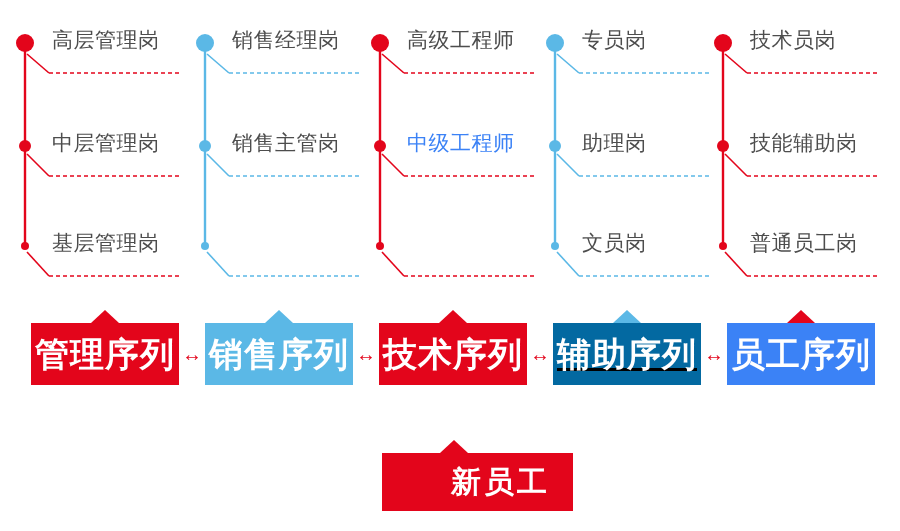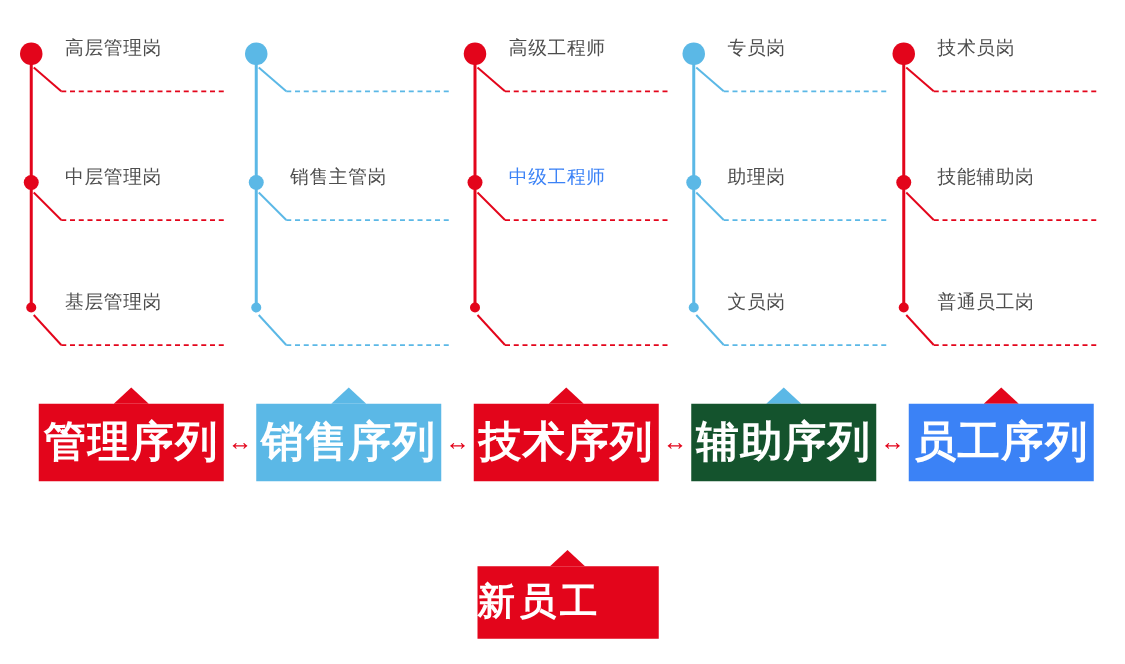--- a/index.html
+++ b/index.html
@@ -39,25 +39,26 @@
 
   .track-svg {
     position: absolute;
     left: 0;
     top: 0;
     overflow: visible;
   }
 
   .rung-label {
     position: absolute;
-    font-size: 15px;
+    font-size: 21px;
     color: #4d4d4d;
     white-space: nowrap;
     letter-spacing: 0.5px;
     line-height: 1;
+    font-family: Liberation Mono, monospace;
   }
 
   
   .seq-row {
     position: absolute;
     left: 0;
     top: 310px;
     width: 900px;
     height: 80px;
   }
@@ -120,21 +121,22 @@
 
   .base-box {
     position: absolute;
     top: 13px;
     left: 0;
     width: 145px;
     height: 58px;
     background: #e3051b;
     display: flex;
     align-items: center;
-    justify-content: flex-start;
+    justify-content: center;
+    padding-left: 46px;
   }
 
   .base-tab {
     position: absolute;
     top: 0;
     left: 58px;
     width: 0;
     height: 0;
     border-left: 14px solid transparent;
     border-right: 14px solid transparent;
@@ -179,20 +181,21 @@
           <line x1="27" y1="54" x2="49" y2="73" stroke="#5bb8e6" stroke-width="1.6"></line>
           <line x1="49" y1="73" x2="180" y2="73" stroke="#5bb8e6" stroke-width="1.4" stroke-dasharray="4 3"></line>
           <circle cx="25" cy="43" r="9" fill="#5bb8e6"></circle>
           <line x1="27" y1="154" x2="49" y2="176" stroke="#5bb8e6" stroke-width="1.6"></line>
           <line x1="49" y1="176" x2="180" y2="176" stroke="#5bb8e6" stroke-width="1.4" stroke-dasharray="4 3"></line>
           <circle cx="25" cy="146" r="6" fill="#5bb8e6"></circle>
           <line x1="27" y1="252" x2="49" y2="276" stroke="#5bb8e6" stroke-width="1.6"></line>
           <line x1="49" y1="276" x2="180" y2="276" stroke="#5bb8e6" stroke-width="1.4" stroke-dasharray="4 3"></line>
           <circle cx="25" cy="246" r="4" fill="#5bb8e6"></circle>
         </svg>
+        <div class="rung-label" style="left: 52px; top: 31px; color: rgb(77, 77, 77);">销售经理岗</div>
         <div class="rung-label" style="left: 52px; top: 134px; color: rgb(77, 77, 77);">销售主管岗</div>
       </div>
       <div class="track" style="left: 355px;">
         <svg class="track-svg" width="200" height="300">
           <line x1="25" y1="43" x2="25" y2="246" stroke="#e3051b" stroke-width="2.4"></line>
           <line x1="27" y1="54" x2="49" y2="73" stroke="#e3051b" stroke-width="1.6"></line>
           <line x1="49" y1="73" x2="180" y2="73" stroke="#e3051b" stroke-width="1.4" stroke-dasharray="4 3"></line>
           <circle cx="25" cy="43" r="9" fill="#e3051b"></circle>
           <line x1="27" y1="154" x2="49" y2="176" stroke="#e3051b" stroke-width="1.6"></line>
           <line x1="49" y1="176" x2="180" y2="176" stroke="#e3051b" stroke-width="1.4" stroke-dasharray="4 3"></line>
@@ -257,21 +260,21 @@
       <div class="seq-arrow" style="left: 354px;">↔</div>
       <div class="seq-item" style="left: 379px; width: 148px;">
         <div class="seq-tab" style="color: rgb(227, 5, 27); left: 60px;"></div>
         <div class="seq-box" style="background: rgb(227, 5, 27); width: 148px;">
           <span class="seq-label">技术序列</span>
         </div>
       </div>
       <div class="seq-arrow" style="left: 528px;">↔</div>
       <div class="seq-item" style="left: 553px; width: 148px;">
         <div class="seq-tab" style="color: rgb(91, 184, 230); left: 60px;"></div>
-        <div class="seq-box" style="background: #14532d; width: 148px;">
+        <div class="seq-box" style="background: #0369a1; width: 148px; text-decoration: underline;">
           <span class="seq-label">辅助序列</span>
         </div>
       </div>
       <div class="seq-arrow" style="left: 702px;">↔</div>
       <div class="seq-item" style="left: 727px; width: 148px;">
         <div class="seq-tab" style="color: rgb(227, 5, 27); left: 60px;"></div>
         <div class="seq-box" style="background: #3b82f6; width: 148px;">
           <span class="seq-label">员工序列</span>
         </div>
       </div>

